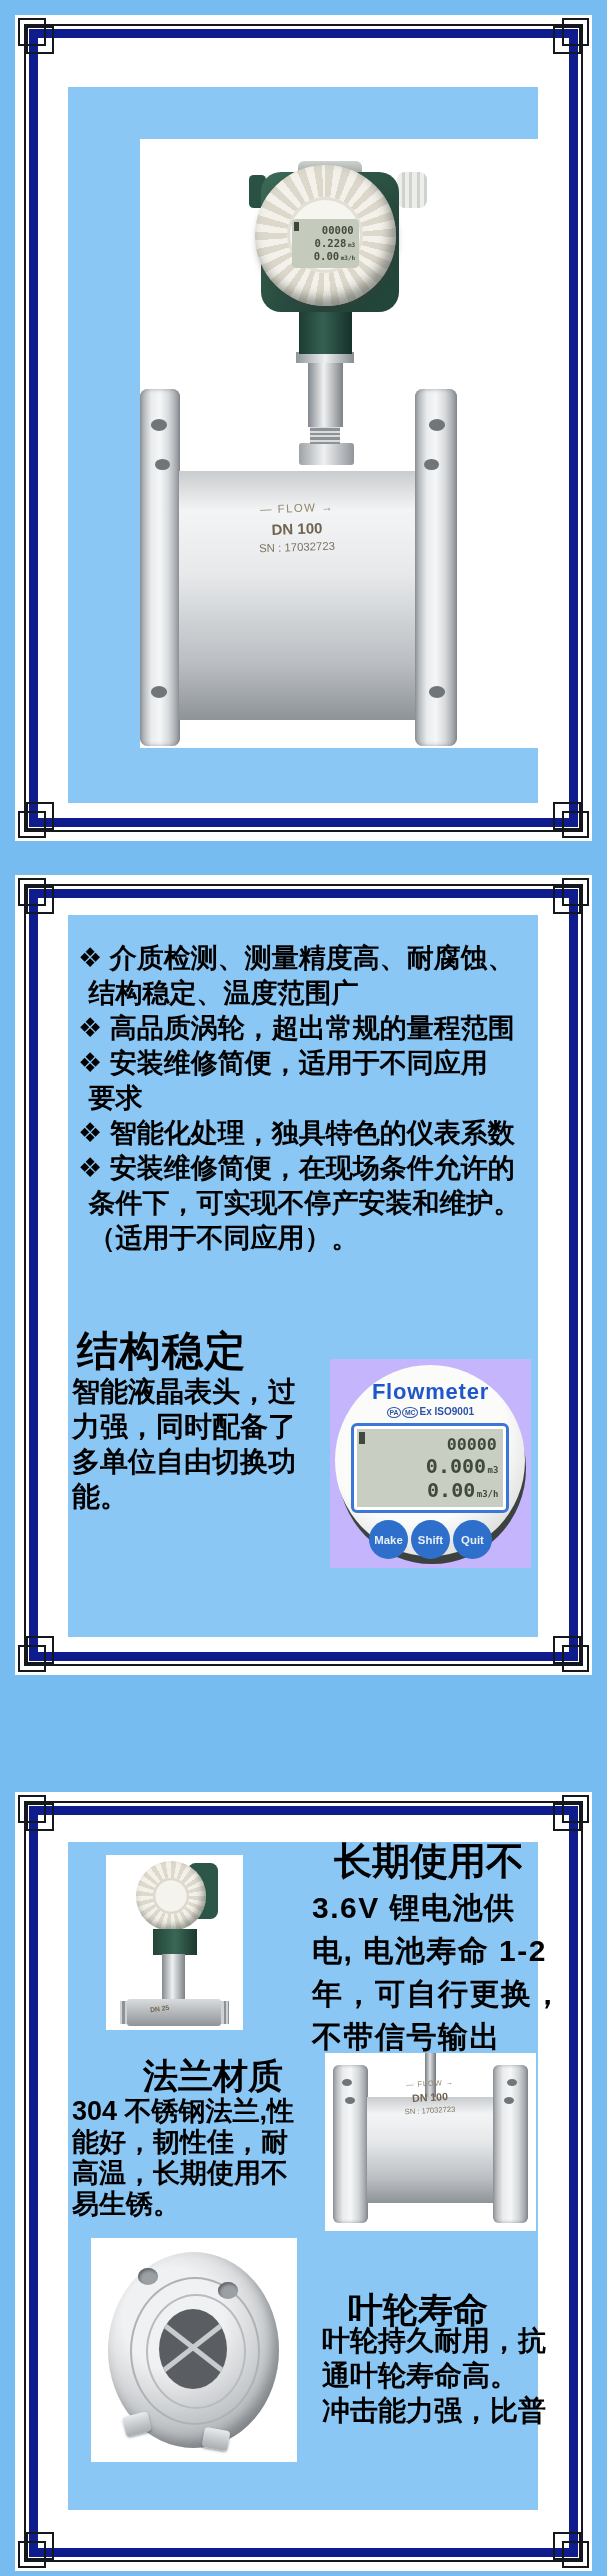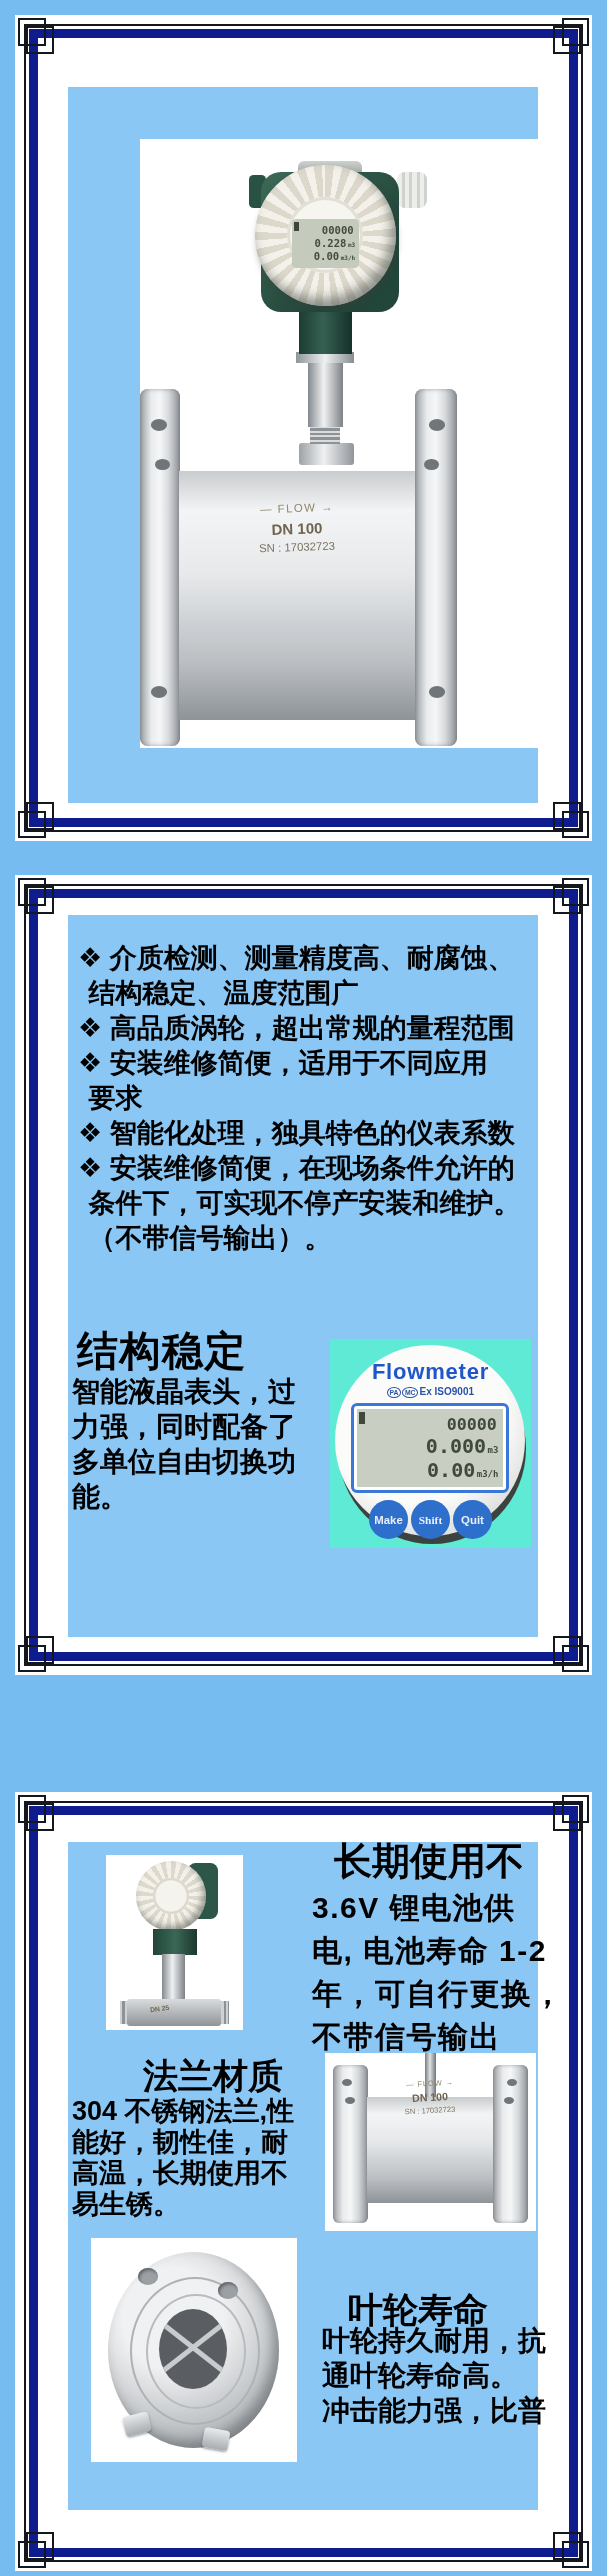--- a/index.html
+++ b/index.html
@@ -55,21 +55,21 @@
   .eng-sn{top:402px;font-size:11.4px;color:#7d7360;}
 
   
   #card2{top:875px;height:800px;}
   #card2 .panel{top:40px;height:722px;}
   .bullets{position:absolute;left:63px;top:66px;width:463px;font-size:27px;line-height:35px;z-index:6;}
   .bullets .cont{padding-left:10.6px;}
   .lcd-head{position:absolute;left:62px;top:449px;font-size:41px;letter-spacing:1.5px;z-index:6;}
   .lcd-body{position:absolute;left:57px;top:499px;width:250px;font-size:28px;line-height:35px;z-index:6;}
 
-  .fmbox{position:absolute;left:315px;top:464px;width:201px;height:209px;background:#5eead4;z-index:6;}
+  .fmbox{position:absolute;left:315px;top:484px;width:201px;height:209px;background:#c4b5fd;z-index:6;}
   .fm-shadow{position:absolute;left:7.6px;top:13.7px;width:188px;height:191px;border-radius:50%;background:#3c423f;}
   .fm-face{position:absolute;left:5.3px;top:6px;width:190px;height:191px;border-radius:50%;
            background:radial-gradient(circle at 42% 35%,#fbfbfa 55%,#d8dad8 82%,#b9bcba 100%);}
   .fm-logo{position:absolute;left:0;top:20px;width:100%;text-align:center;color:#1f56c9;font-weight:700;font-size:22px;letter-spacing:0.8px;}
   .fm-cert{position:absolute;left:0;top:47px;width:100%;text-align:center;color:#2b52a8;font-size:10px;font-weight:700;}
   .fm-badge{display:inline-block;border:0.8px solid #2b52a8;border-radius:50%;font-size:6.8px;padding:0.8px 1.5px;margin-right:1.5px;}
   .fm-lcd{position:absolute;left:21px;top:64px;width:158px;height:90px;border:3px solid #3a77d8;border-radius:6px;background:#fff;padding:3px;box-sizing:border-box;}
   .fm-screen{width:100%;height:100%;background:#c9cec3;display:flex;flex-direction:column;justify-content:center;padding:1.5px 4.6px;box-sizing:border-box;}
   .fm-screen .row{display:flex;justify-content:flex-end;align-items:baseline;color:#3f4a3c;font-family:"DejaVu Sans Mono",monospace;font-weight:700;}
   .fm-screen .r1 .v{font-size:16.7px;} .fm-screen .r2 .v,.fm-screen .r3 .v{font-size:20px;}
@@ -197,21 +197,21 @@
 
     <div class="bullets cjk lines">
         <div>❖  介质检测、测量精度高、耐腐蚀、</div>
         <div class="cont">结构稳定、温度范围广</div>
         <div>❖  高品质涡轮，超出常规的量程范围</div>
         <div>❖  安装维修简便，适用于不同应用</div>
         <div class="cont">要求</div>
         <div>❖  智能化处理，独具特色的仪表系数</div>
         <div>❖  安装维修简便，在现场条件允许的</div>
         <div class="cont">条件下，可实现不停产安装和维护。</div>
-        <div class="cont">（不带信号输出）。</div>
+        <div class="cont">（适用于不同应用）。</div>
       </div>
 
     <div class="lcd-head cjk">结构稳定</div>
     <div class="lcd-body cjk lines">
         <div>智能液晶表头，过</div>
         <div>力强，同时配备了</div>
         <div>多单位自由切换功</div>
         <div>能。</div>
       </div>
 
@@ -233,21 +233,21 @@
               <span class="u">m3</span>
             </div>
           <div class="row r3">
               <span class="v">0.00</span>
               <span class="u">m3/h</span>
             </div>
         </div>
       </div>
       <div class="fm-batt"></div>
       <div class="fm-btn" style="left:39px;">Make</div>
-      <div class="fm-btn" style="left:81px;font-family:Liberation Serif, serif;">Shift</div>
+      <div class="fm-btn" style="left:81px;">Shift</div>
       <div class="fm-btn" style="left:123px;">Quit</div>
     </div>
   <div class="sq" style="left: 3px; top: 3px;"></div>
       <div class="sq" style="left: 11.4px; top: 11.4px;"></div>
       <div class="sq" style="right: 3px; top: 3px;"></div>
       <div class="sq" style="right: 11.4px; top: 11.4px;"></div>
       <div class="sq" style="left: 3px; bottom: 3px;"></div>
       <div class="sq" style="left: 11.4px; bottom: 11.4px;"></div>
       <div class="sq" style="right: 3px; bottom: 3px;"></div>
       <div class="sq" style="right: 11.4px; bottom: 11.4px;"></div>

